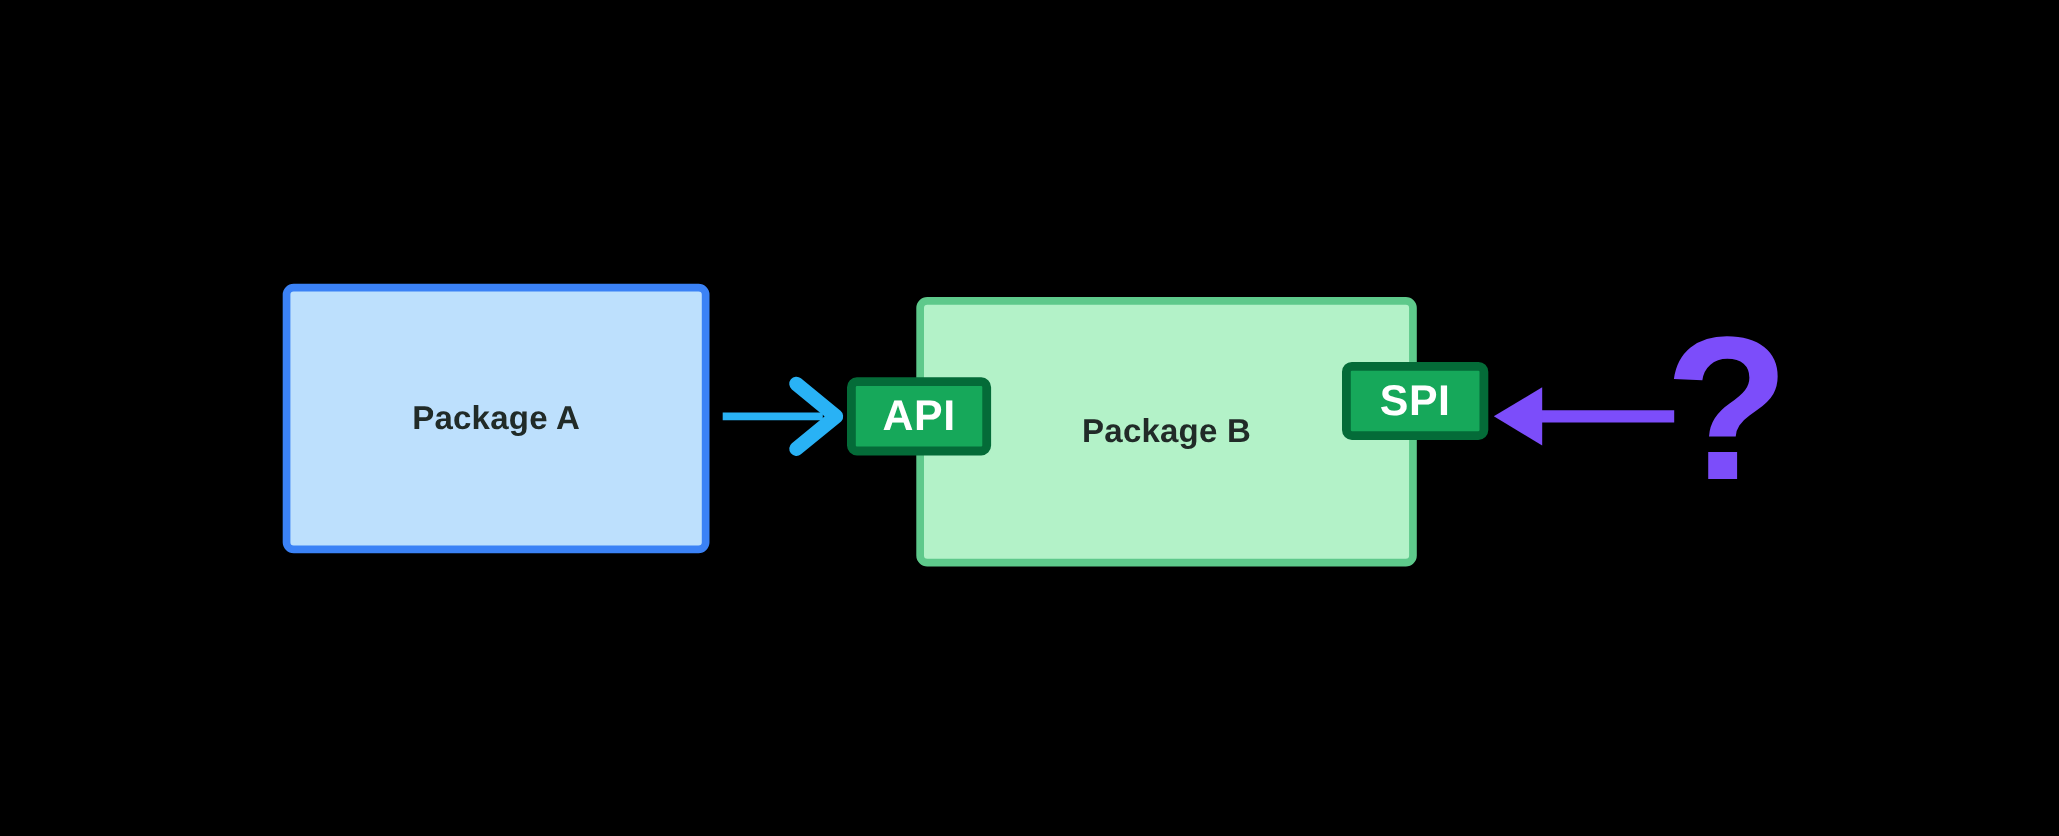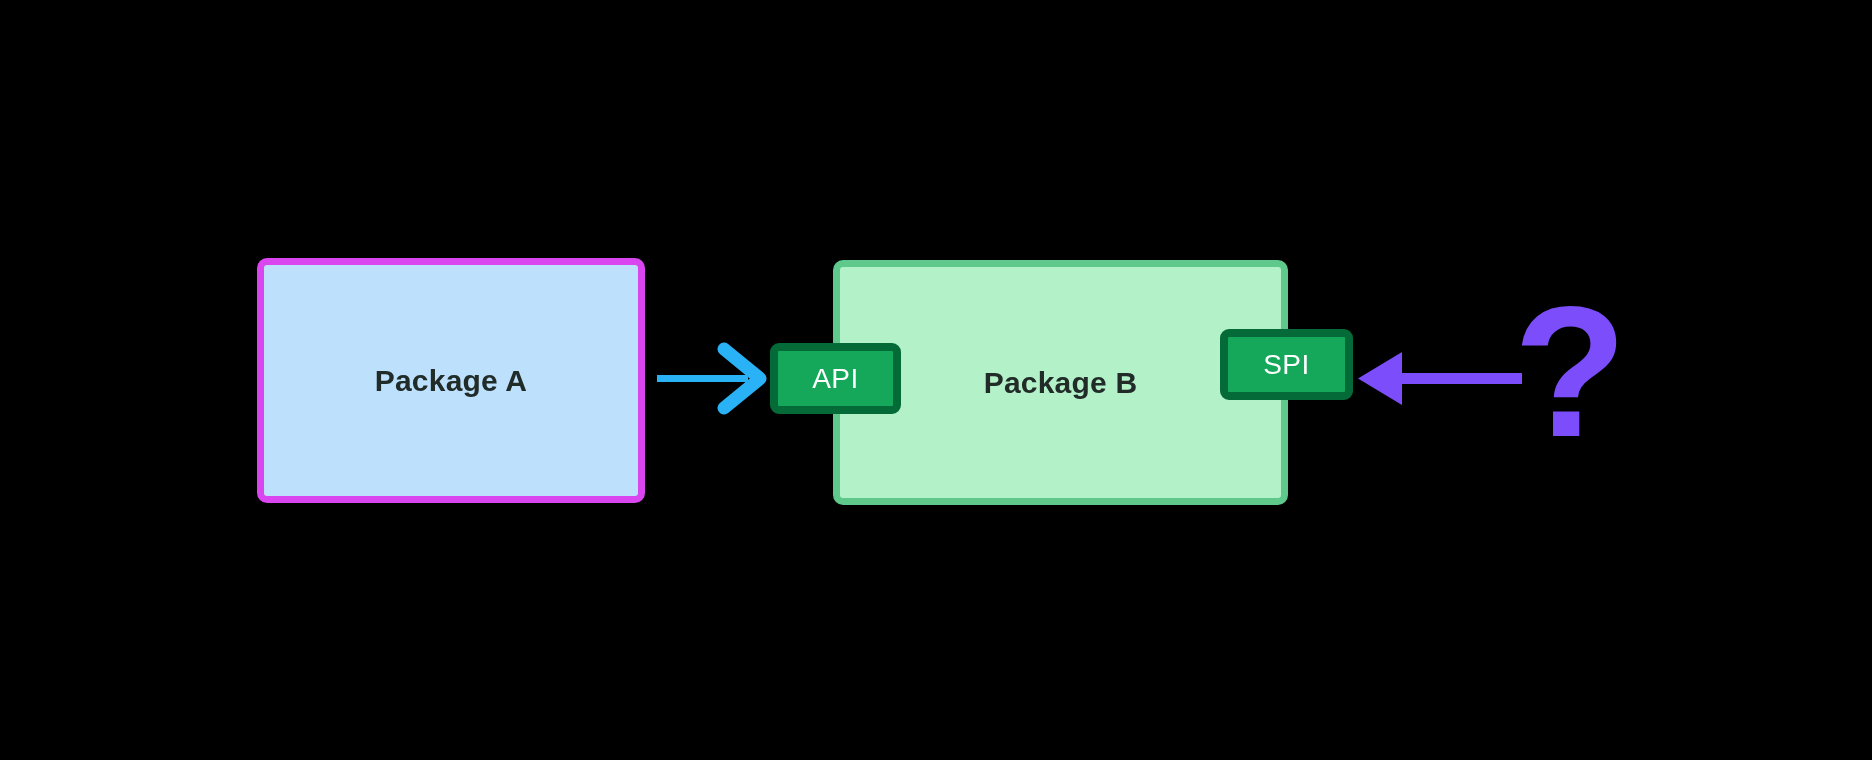--- a/index.html
+++ b/index.html
@@ -38,46 +38,46 @@
     white-space: nowrap;
     user-select: none;
   }
 
   #package-a {
     left: 257px;
     top: 258px;
     width: 388px;
     height: 245px;
     background: #bde0fd;
-    border: 7px solid #d946ef;
+    border: 7px solid #3b82f6;
   }
   #package-b {
     left: 833px;
-    top: 260px;
+    top: 270px;
     width: 455px;
     height: 245px;
     background: #b3f2c8;
     border: 7px solid #5ec98b;
   }
 
   
   .iface-badge {
     position: absolute;
     box-sizing: border-box;
     display: flex;
     align-items: center;
     justify-content: center;
     background: #16a85a;
     border: 8px solid #046b38;
     border-radius: 9px;
     z-index: 5;
   }
   .iface-label {
-    font-size: 28px;
-    font-weight: 400;
+    font-size: 39px;
+    font-weight: 700;
     color: #ffffff;
     letter-spacing: 0.5px;
     white-space: nowrap;
     user-select: none;
   }
   #api-badge {
     left: 770px;
     top: 343px;
     width: 131px;
     height: 71px;

